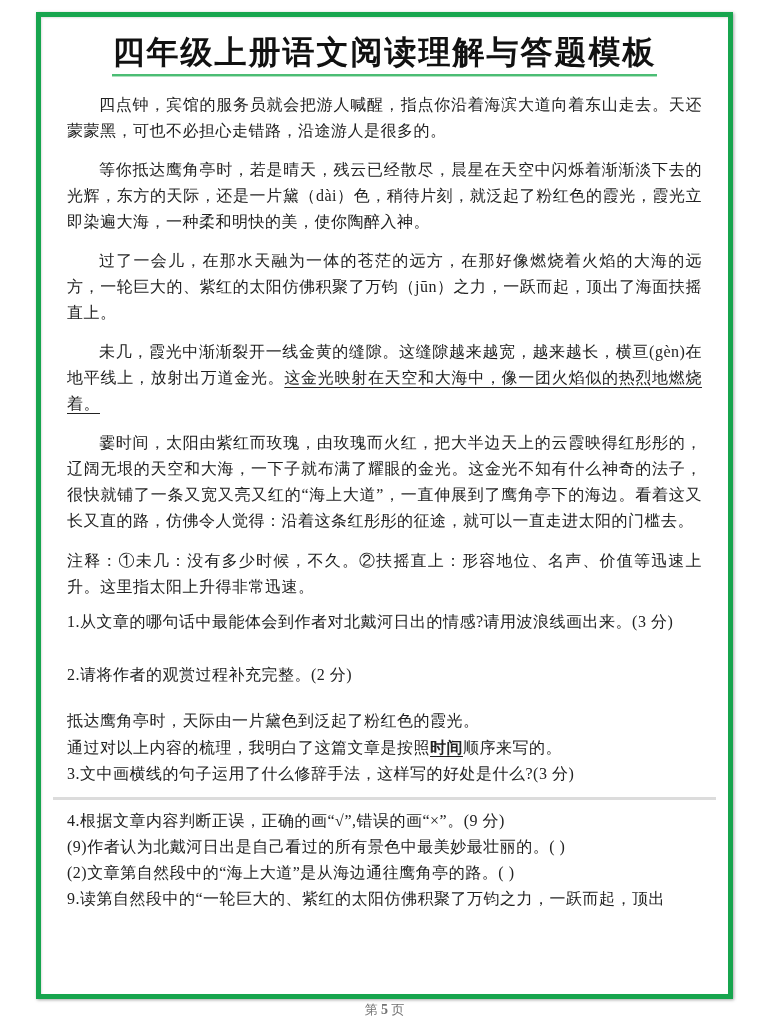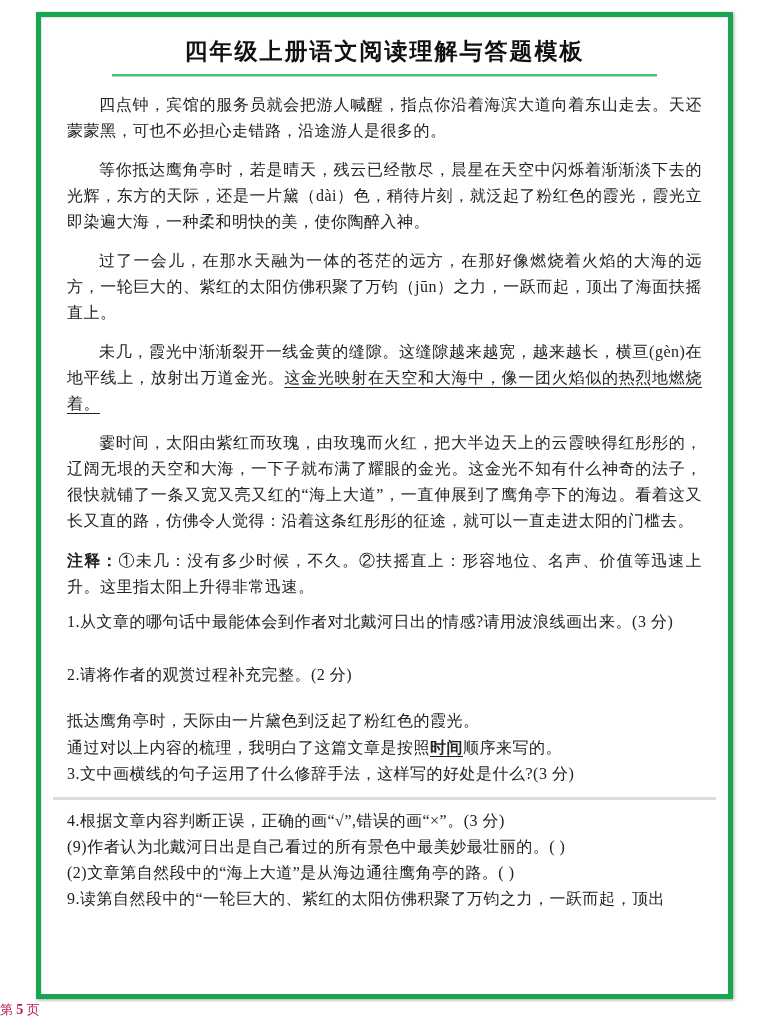--- a/index.html
+++ b/index.html
@@ -22,42 +22,42 @@
     width:697px; height:987px;
     border:5px solid var(--green);
     background:#ffffff;
     box-shadow:1px 1px 3px rgba(0,0,0,.35), inset 1px 1px 2px rgba(0,0,0,.12);
     padding:0 26px;
     overflow:hidden;
   }
   .title{
     margin-top:22px;
     text-align:center;
-    font-size:23px;
+    font-size:32px;
     font-weight:bold;
     letter-spacing:2px;
     color:#111111;
   }
   .title-rule{
     width:545px;height:2px;
     background:var(--rule-green);
     margin:9px auto 0;
     box-shadow:0 1px 0 rgba(75,189,116,.45);
   }
   .body-text{
     font-size:16px;
     line-height:26px;
     text-align:justify;
     letter-spacing:.5px;
   }
   p.para{ text-indent:2em; margin-top:13px; }
   p.first{ margin-top:16px; }
   .u{ text-decoration:underline; text-underline-offset:4px; }
   p.notes{ margin-top:14px; text-indent:0; }
-  .notes-label{ font-weight:bold; }
+  .notes-label{ font-weight:normal; }
   p.q{ margin:0; }
   p.q1{ margin-top:9px; }
   p.q2{ margin-top:27px; }
   p.ans-first{ margin-top:21px;font-family:Liberation Mono, monospace; }
   .blank{
     display:inline-block;
     border-bottom:2px solid #777;
     height:1em;
     vertical-align:baseline;
   }
@@ -65,23 +65,23 @@
   .blank-long{ width:400px; border-bottom-width:1px; border-bottom-color:#444; }
   .key{ font-weight:bold; text-decoration:underline; text-underline-offset:3px; }
   .divider{
     height:3px;
     background:var(--divider);
     margin:10px -14px 8px;
   }
   .footer{
     position:absolute;
     left:0; top:1001px; width:769px;
-    text-align:left;
+    text-align:center;
     font-size:13px;
-    color:#be185d;
+    color:#737373;
     font-family:"Liberation Serif","DejaVu Serif",serif;
   }
   .footer b{ font-size:14px; }
 </style>
 </head>
 <body>
 
 <div class="frame body-text">
 
   <h1 class="title">四年级上册语文阅读理解与答题模板</h1>
@@ -105,20 +105,20 @@
 
   <p class="q ans-first">抵达鹰角亭时，天际由一片黛色到泛起了粉红色的霞光。</p>
 
 
   <p class="q"><span>通过对以上内容的梳理，我明白了这篇文章是按照</span><span class="key">时间</span><span>顺序来写的。</span></p>
 
   <p class="q">3.文中画横线的句子运用了什么修辞手法，这样写的好处是什么?(3 分)</p>
 
   <div class="divider"></div>
 
-  <p class="q">4.根据文章内容判断正误，正确的画“√”,错误的画“×”。(3 分)</p>
+  <p class="q">4.根据文章内容判断正误，正确的画“√”,错误的画“×”。(9 分)</p>
   <p class="q">(9)作者认为北戴河日出是自己看过的所有景色中最美妙最壮丽的。( )</p>
   <p class="q">(2)文章第自然段中的“海上大道”是从海边通往鹰角亭的路。( )</p>
   <p class="q">9.读第自然段中的“一轮巨大的、紫红的太阳仿佛积聚了万钧之力，一跃而起，顶出</p>
 
 </div>
 
 <div class="footer"><span>第 </span><b>5</b><span> 页</span></div>
 
 </body></html>

